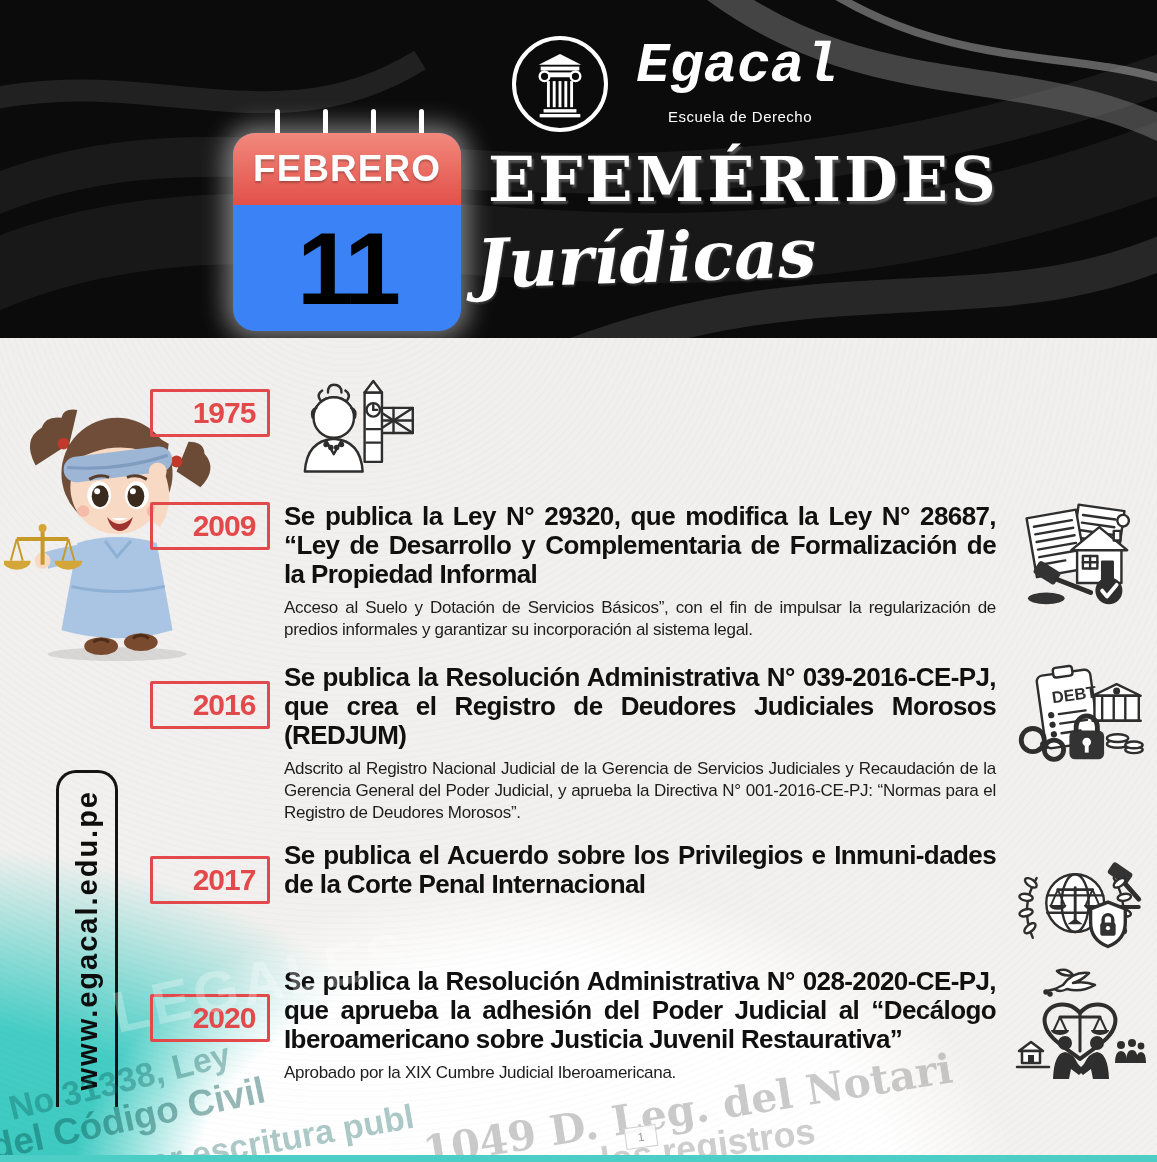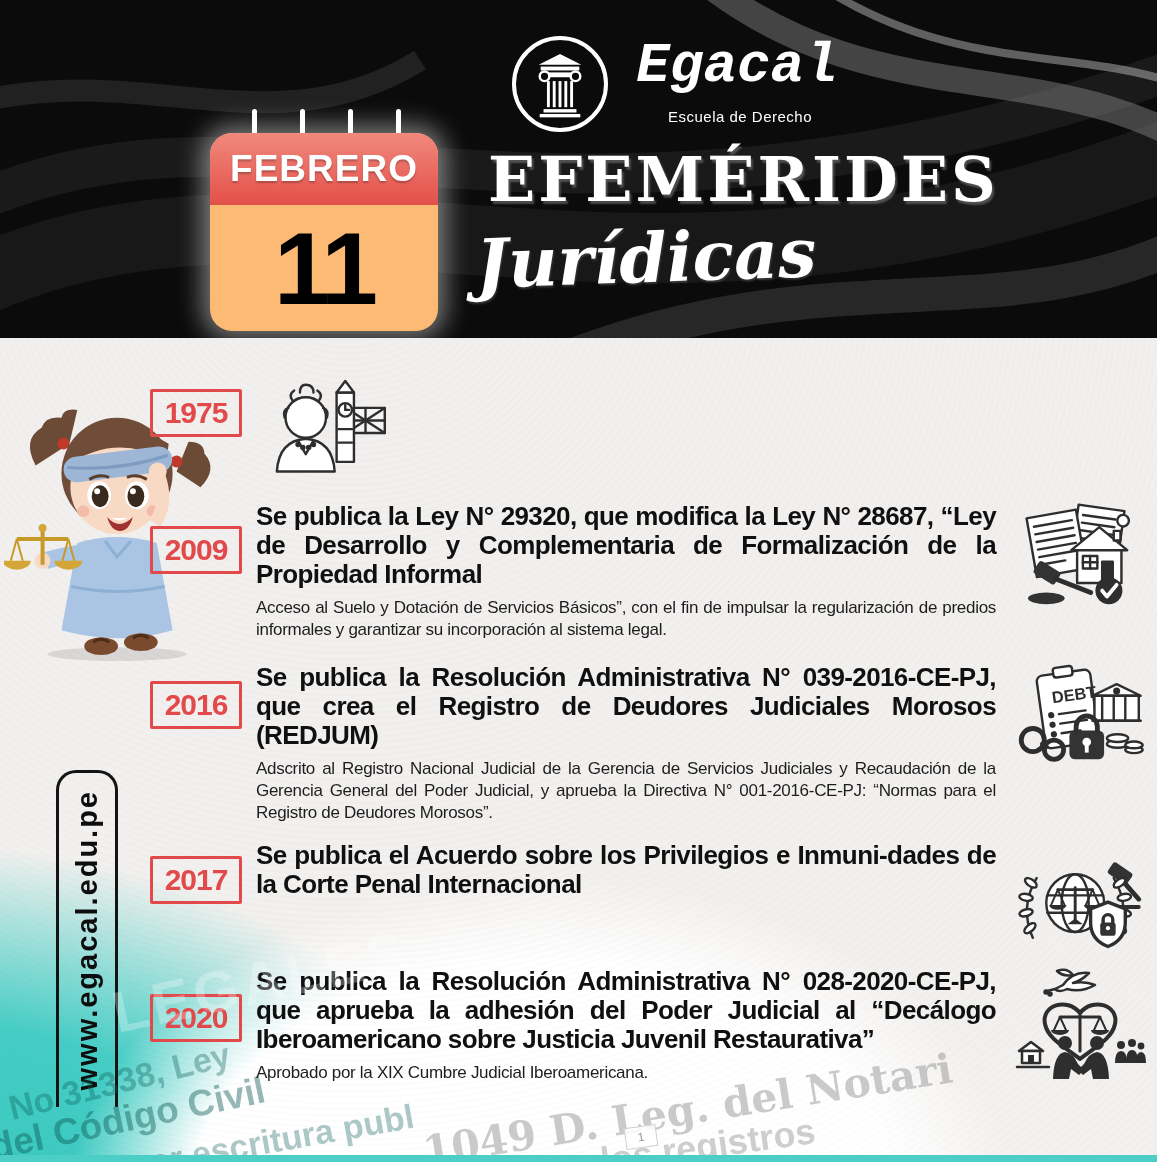--- a/index.html
+++ b/index.html
@@ -9,22 +9,22 @@
     background:
       repeating-radial-gradient(circle at 30% 20%, rgba(0,0,0,.012) 0 2px, transparent 2px 6px),
       radial-gradient(ellipse 640px 430px at 47% 103%, #ffffff 0%, #ffffff 55%, rgba(255,255,255,0) 74%),
       radial-gradient(ellipse 900px 720px at -6% 116%, #2fc4ba 0%, #45cdc5 45%, rgba(69,205,197,0) 70%),
       linear-gradient(#f1efed,#f3f1ef);
   }
   
   .hdr{position:absolute;left:0;top:0;width:100%;height:338px;background:#0b0b0b;overflow:hidden;}
   .hdr svg.swirls{position:absolute;inset:0;width:100%;height:100%;}
   
-  .cal{position:absolute;left:210px;top:133px;width:228px;height:198px;border-radius:22px;
-       background:#fdba74;box-shadow:0 0 24px 8px rgba(255,255,255,.45);}
+  .cal{position:absolute;left:233px;top:133px;width:228px;height:198px;border-radius:22px;
+       background:#3b82f6;box-shadow:0 0 24px 8px rgba(255,255,255,.45);}
   .cal-head{position:absolute;left:0;top:0;width:100%;height:72px;border-radius:22px 22px 0 0;
        background:linear-gradient(#f1897c,#e3504a);display:flex;align-items:center;justify-content:center;}
   .cal-month{color:#fff;font-weight:bold;font-size:37px;letter-spacing:1px;text-shadow:0 2px 2px rgba(0,0,0,.25);}
   .cal-day{position:absolute;left:0;top:72px;width:100%;height:129px;display:flex;align-items:center;justify-content:center;
        color:#000;font-weight:bold;font-size:102px;letter-spacing:-4px;}
   .pin{position:absolute;top:-24px;width:16px;height:50px;}
   .pin .stem{position:absolute;left:5.5px;top:0;width:5px;height:34px;background:#fff;border-radius:3px;}
   .pin .bulb{position:absolute;left:1px;top:26px;width:14px;height:19px;background:#fff;border-radius:50% 50% 50% 50%/45% 45% 55% 55%;}
   
   .logo-circle{position:absolute;left:512px;top:36px;width:88px;height:88px;border:4px solid #fff;border-radius:50%;
@@ -34,28 +34,28 @@
   .logo-sub{position:absolute;left:640px;top:108px;width:200px;color:#fff;font-size:15px;letter-spacing:.5px;text-align:center;}
   .title{position:absolute;left:488px;top:143px;width:488px;text-align:center;color:#fff;
        font-family:"DejaVu Serif","Liberation Serif",serif;font-weight:bold;font-size:62px;letter-spacing:3px;
        text-shadow:2px 3px 2px rgba(130,130,130,.55);}
   .script-sub{position:absolute;left:456px;top:218px;width:380px;text-align:center;color:#fff;
        font-family:"DejaVu Serif","Liberation Serif",serif;font-style:italic;font-weight:bold;font-size:68px;
        transform:rotate(-2deg);text-shadow:1px 2px 2px rgba(90,90,90,.5);}
   
   .entry{position:absolute;left:150px;right:7px;display:flex;gap:14px;}
   .badge{flex:none;width:86px;height:42px;border:3px solid #e2494a;border-radius:2px;
-       display:flex;align-items:center;justify-content:center;color:#e2494a;font-weight:bold;font-size:30px;letter-spacing:-1px;}
+       display:flex;align-items:center;justify-content:center;color:#e2494a;font-weight:bold;font-size:30px;letter-spacing:-1px;padding-left:28px;}
   .etext{flex:1;min-width:0;}
   .eicon{flex:none;width:140px;display:flex;justify-content:center;}
   .headline{color:#101010;font-weight:bold;font-size:26px;line-height:1.12;letter-spacing:-0.6px;
        text-align:justify;margin:0 0 8px 0;}
   .desc{color:#1d1d1d;font-size:17px;line-height:1.28;letter-spacing:-0.3px;text-align:justify;margin:0;}
   .e1{top:379px}.e1 .badge{margin-top:10px}
-  .e2{top:502px}.e2 .badge{margin-top:24px}
+  .e2{top:502px}.e2 .badge{}
   .e3{top:663px}.e3 .badge{margin-top:18px}
   .e4{top:841px}.e4 .badge{margin-top:15px}
   .e5{top:967px}.e5 .badge{margin-top:27px}
   .e4 .eicon{margin-top:12px}
   
   .girl{position:absolute;left:4px;top:396px;width:232px;height:268px;}
   
   .site-box{position:absolute;left:56px;top:770px;width:56px;height:334px;
        border:3px solid #141414;border-bottom:none;border-radius:20px 20px 0 0;
        display:flex;align-items:center;justify-content:center;}

